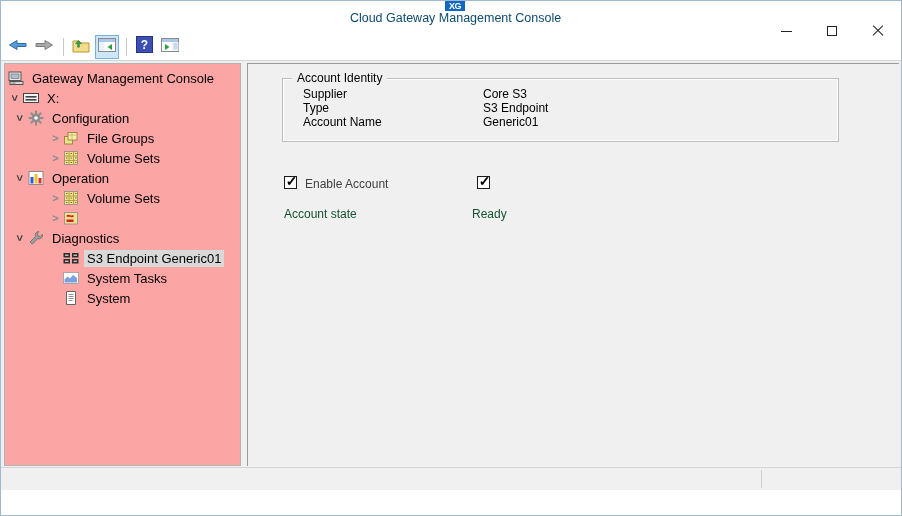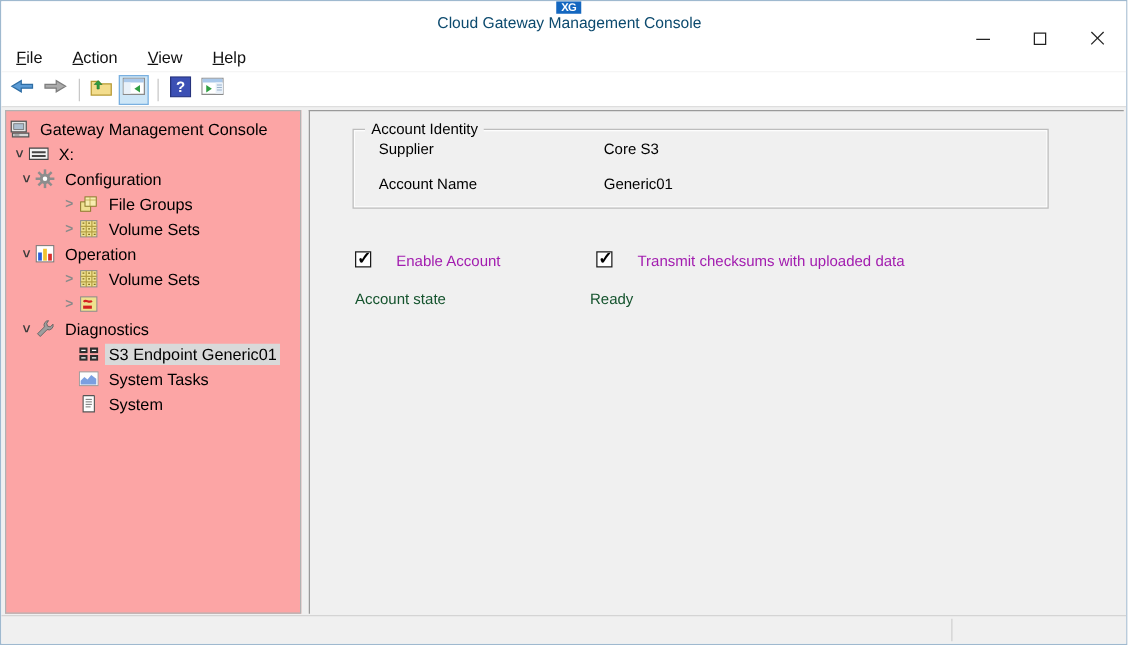--- a/index.html
+++ b/index.html
@@ -93,21 +93,21 @@
   .field-row { position:absolute; left:0; width:100%; height:14px; font-size:12px; color:#000; }
   .flabel { position:absolute; left:20px; }
   .fvalue { position:absolute; left:200px; }
 
   .cb-row { position:absolute; display:flex; align-items:flex-start; }
   .checkbox {
     width:13px; height:13px; border:1px solid #1a1a1a; background:#fff;
     display:flex; align-items:center; justify-content:center; flex:none;
   }
   .checkbox .mark { font-size:14px; font-weight:bold; color:#000; line-height:10px; margin-top:-4px; margin-left:2px; }
-  .cb-label { margin-left:20px; font-size:12px; color:#a21caf; margin-top:1px; }
+  .cb-label { margin-left:8px; font-size:12px; color:#404040; margin-top:1px; }
   .state-label { position:absolute; font-size:12px; color:#14532d; }
 
   
   .statusbar { position:relative; height:23px; background:#f0f0f0; border-top:1px solid #d4d4d4; }
   .status-sep { position:absolute; left:760px; top:2px; bottom:2px; width:1px; background:#cfcfcf; }
 </style>
 </head>
 <body>
 
 <div class="window">
@@ -121,26 +121,20 @@
         </div>
       <div class="win-btn">
           <div class="glyph-max"></div>
         </div>
       <div class="win-btn">
           <div class="glyph-close"></div>
         </div>
     </div>
   </div>
 
-  <div class="menubar">
-    <span class="menu-item">File</span>
-    <span class="menu-item">Action</span>
-    <span class="menu-item">View</span>
-    <span class="menu-item">Help</span>
-  </div>
 
   <div class="toolbar">
     <div class="tool-btn">
       <span>
         <svg width="20" height="16" viewBox="0 0 20 16">
             <path d="M9 3.5v3h9v3H9v3L1.5 8z" fill="#5b9bd5" stroke="#2e6da4" stroke-width="1"></path>
           </svg>
       </span>
     </div>
     <div class="tool-btn">
@@ -351,38 +345,41 @@
     <div class="splitter"></div>
 
     <div class="details-panel">
 
       <div class="groupbox">
         <span class="groupbox-legend">Account Identity</span>
         <div class="field-row" style="top:8px;">
           <span class="flabel">Supplier</span>
           <span class="fvalue">Core S3</span>
         </div>
+        <div class="field-row" style="top:22px;">
+          <span class="flabel">Type</span>
+          <span class="fvalue">S3 Endpoint</span>
+        </div>
         <div class="field-row" style="top:36px;">
           <span class="flabel">Account Name</span>
           <span class="fvalue">Generic01</span>
         </div>
       </div>
 
       <div class="cb-row" style="left:36px; top:112px;">
         <span class="checkbox">
           <span class="mark">✓</span>
         </span>
         <span class="cb-label">Enable Account</span>
       </div>
 
       <div class="cb-row" style="left:229px; top:112px;">
         <span class="checkbox">
           <span class="mark">✓</span>
         </span>
-        <span class="cb-label">Transmit checksums with uploaded data</span>
       </div>
 
       <span class="state-label" style="left:36px; top:143px;">Account state</span>
       <span class="state-label" style="left:224px; top:143px;">Ready</span>
 
     </div>
   </div>
 
   <div class="statusbar">
     <div class="status-sep"></div>

